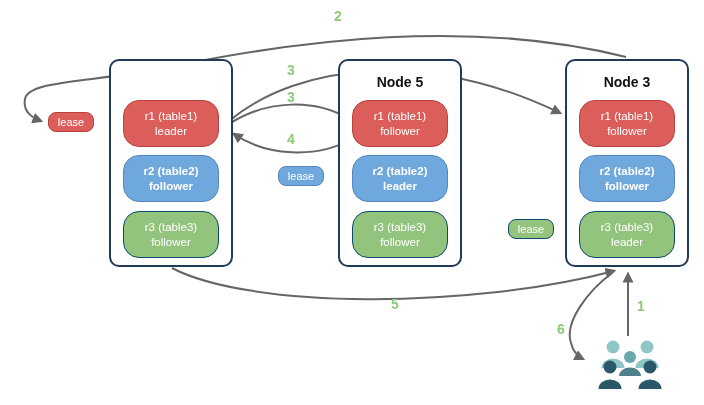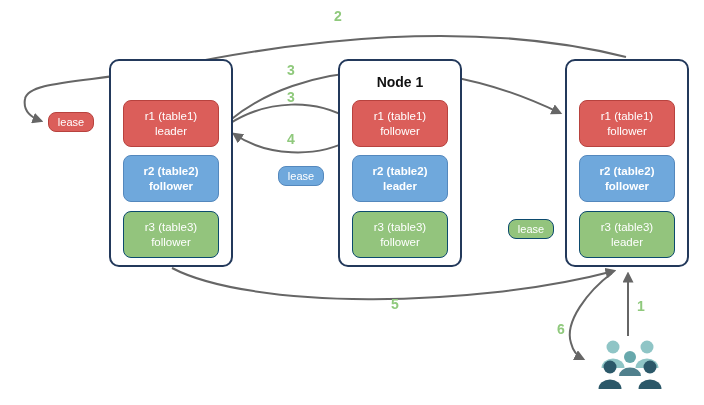--- a/index.html
+++ b/index.html
@@ -42,21 +42,21 @@
     font-weight: bold;
     font-size: 14px;
     color: #111111;
   }
 
   .replica {
     position: absolute;
     left: 12px;
     right: 12px;
     height: 47px;
-    border-radius: 8px;
+    border-radius: 16px;
     display: flex;
     flex-direction: column;
     align-items: center;
     justify-content: center;
     color: #ffffff;
     font-size: 11.5px;
     line-height: 1.3;
     text-align: center;
   }
   .replica-1 { top: 39px; }
@@ -148,36 +148,37 @@
       <div>r2 (table2)</div>
       <div>follower</div>
     </div>
     <div class="replica replica-3 green">
       <div>r3 (table3)</div>
       <div>follower</div>
     </div>
   </div>
 
   <div class="node node-2">
-    <div class="node-title">Node 1</div>
+    <div class="node-title">Node 5</div>
     <div class="replica replica-1 red">
       <div>r1 (table1)</div>
       <div>follower</div>
     </div>
     <div class="replica replica-2 blue">
       <div>r2 (table2)</div>
       <div>leader</div>
     </div>
     <div class="replica replica-3 green">
       <div>r3 (table3)</div>
       <div>follower</div>
     </div>
   </div>
 
   <div class="node node-3">
+    <div class="node-title">Node 3</div>
     <div class="replica replica-1 red">
       <div>r1 (table1)</div>
       <div>follower</div>
     </div>
     <div class="replica replica-2 blue">
       <div>r2 (table2)</div>
       <div>follower</div>
     </div>
     <div class="replica replica-3 green">
       <div>r3 (table3)</div>

